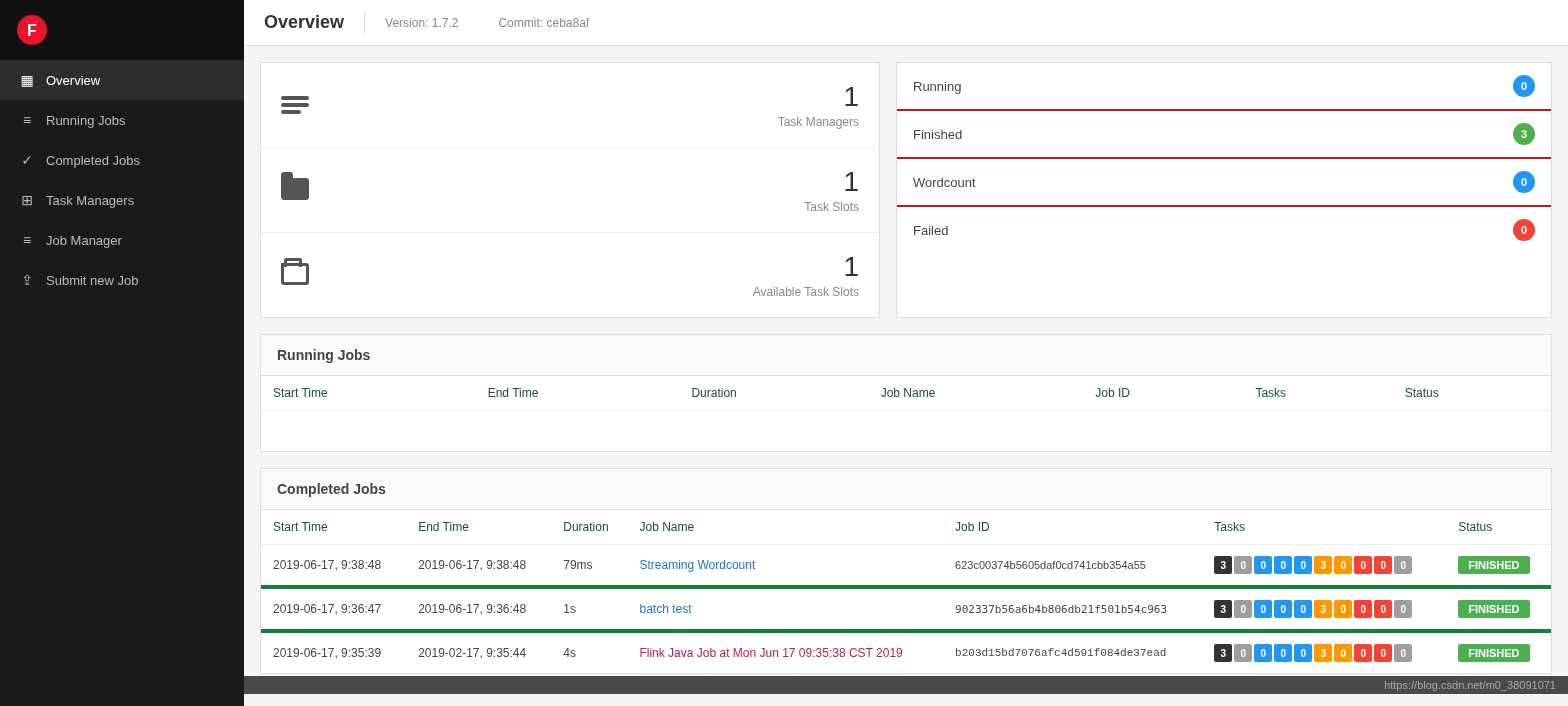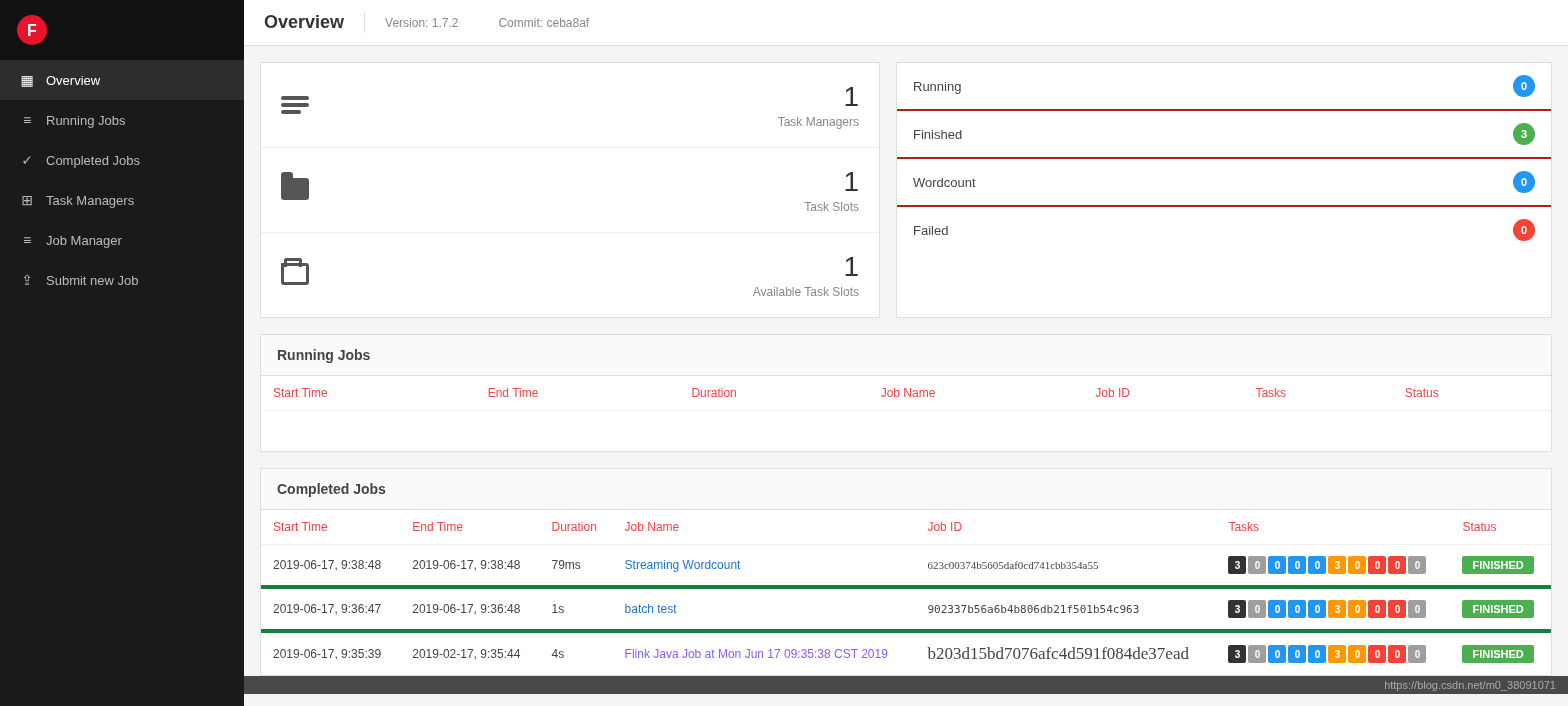--- a/index.html
+++ b/index.html
@@ -157,21 +157,21 @@
       background: #fafafa;
       border-bottom: 1px solid #ddd;
     }
     table {
       width: 100%;
       border-collapse: collapse;
     }
     thead th {
       padding: 10px 12px;
       font-size: 12px;
-      color: #ef4444;
+      color: #14532d;
       font-weight: 400;
       text-align: left;
       border-bottom: 1px solid #eee;
     }
     tbody td {
       padding: 11px 12px;
       font-size: 12px;
       color: #444;
       border-bottom: 4px solid #15803d;
     }
@@ -418,21 +418,21 @@
             <th>Tasks</th>
             <th>Status</th>
           </tr>
         </thead>
         <tbody id="completed-jobs-tbody">
         <tr>
     <td>2019-06-17, 9:38:48</td>
     <td>2019-06-17, 9:38:48</td>
     <td>79ms</td>
     <td style="cursor:pointer;color:#1976d2;">Streaming Wordcount</td>
-    <td style="font-family:Liberation Serif, serif;font-size:11px;">623c00374b5605daf0cd741cbb354a55</td>
+    <td style="font-family:Liberation Sans, sans-serif;font-size:11px;">623c00374b5605daf0cd741cbb354a55</td>
     <td>
       <div class="tasks-badges">
                   <span class="task-badge tb-dark">3</span>
                   <span class="task-badge tb-gray">0</span>
                   <span class="task-badge tb-blue">0</span>
                   <span class="task-badge tb-blue">0</span>
                   <span class="task-badge tb-blue">0</span>
                   <span class="task-badge tb-orange">3</span>
                   <span class="task-badge tb-orange">0</span>
                   <span class="task-badge tb-red">0</span>
@@ -465,22 +465,22 @@
                 </div>
     </td>
     <td>
       <span class="status-finished">FINISHED</span>
     </td>
   </tr>
             <tr>
     <td>2019-06-17, 9:35:39</td>
     <td>2019-02-17, 9:35:44</td>
     <td>4s</td>
-    <td style="cursor:pointer;color:#8b5cf6;">Flink Java Job at Mon Jun 17 09:35:38 CST 2019</td>
-    <td style="font-family:Liberation Serif, serif;font-size:17px;">b203d15bd7076afc4d591f084de37ead</td>
+    <td style="cursor:pointer;color:#be185d;">Flink Java Job at Mon Jun 17 09:35:38 CST 2019</td>
+    <td style="font-family:Liberation Mono, monospace;font-size:11px;">b203d15bd7076afc4d591f084de37ead</td>
     <td>
       <div class="tasks-badges">
                   <span class="task-badge tb-dark">3</span>
                   <span class="task-badge tb-gray">0</span>
                   <span class="task-badge tb-blue">0</span>
                   <span class="task-badge tb-blue">0</span>
                   <span class="task-badge tb-blue">0</span>
                   <span class="task-badge tb-orange">3</span>
                   <span class="task-badge tb-orange">0</span>
                   <span class="task-badge tb-red">0</span>

